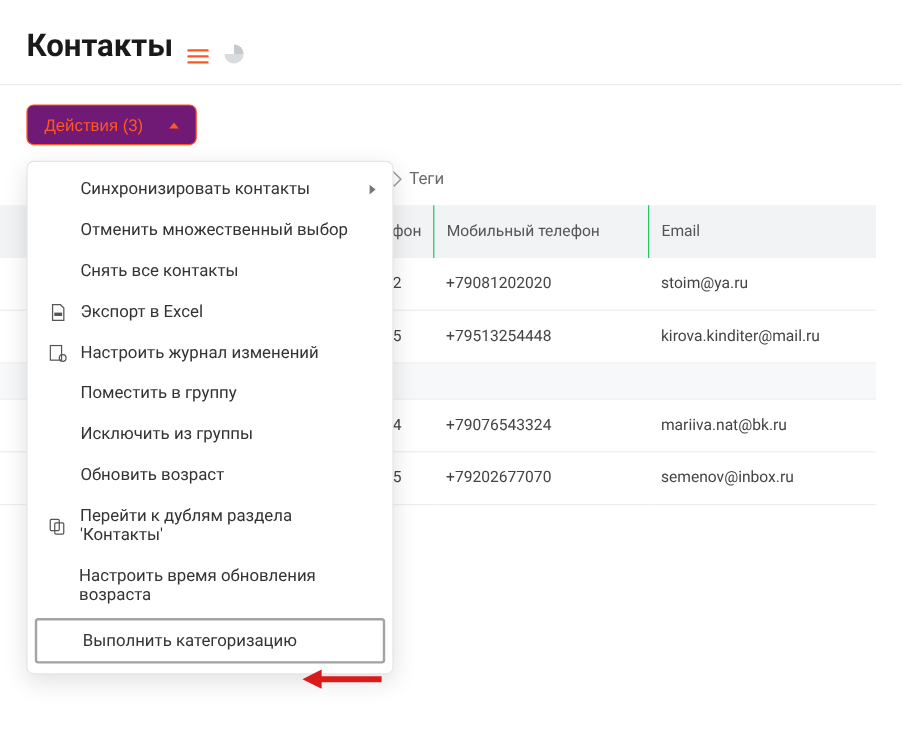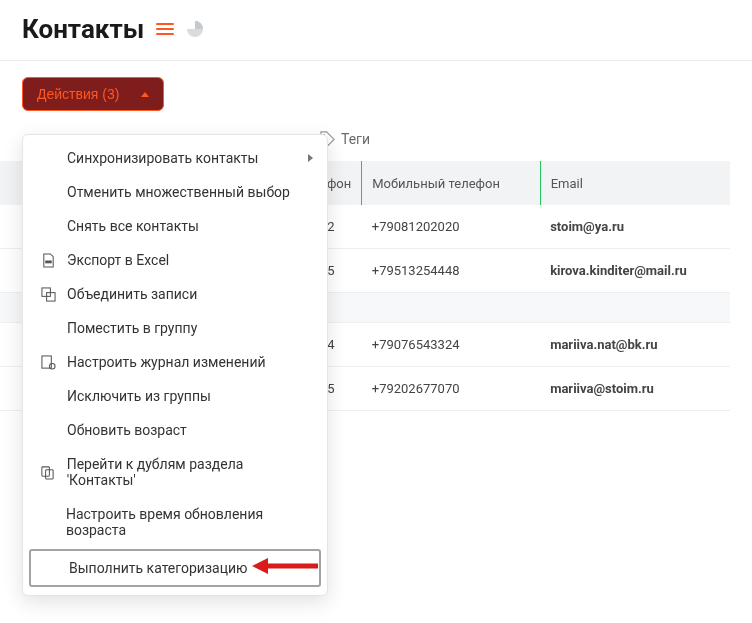--- a/index.html
+++ b/index.html
@@ -7,41 +7,41 @@
     font-family: -apple-system, BlinkMacSystemFont, "Segoe UI", Roboto, Arial, sans-serif;
     background: #ffffff;
     color: #333;
     width: 752px;
     height: 623px;
     overflow: hidden;
     position: relative;
   }
   .header {
     display: flex;
-    align-items: center;
-    padding: 14px 22px 10px 22px;
+    align-items: flex-end;
+    padding: 24px 22px 10px 22px;
     gap: 12px;
   }
   .header h1 {
     font-size: 26px;
     font-weight: 700;
     color: #1a1a1a;
   }
   .header-icon { display:inline-flex; align-items:center; justify-content:center; }
   .divider { height:1px; background:#eaeaea; margin: 6px 0 16px 0; }
   .toolbar {
     padding: 0 22px 14px 22px;
   }
   .actions-btn {
     display:inline-flex;
     align-items:center;
     gap:22px;
     border:1px solid #ff5722;
     color:#ff5722;
-    background:#7f1d1d;
+    background:#701a75;
     border-radius:6px;
     padding:8px 14px;
     font-size:14px;
     cursor:pointer;
   }
   .actions-btn .caret { width:0;height:0;border-left:4px solid transparent;border-right:4px solid transparent;border-bottom:5px solid #ff5722; }
   .tabs-row {
     display:flex;
     gap:24px;
     padding: 6px 0 14px 320px;
@@ -67,21 +67,21 @@
   }
   .table-head th:first-child { border-left:none; padding-left:320px; }
   .table tbody td {
     font-size:13px;
     color:#444;
     padding: 14px 10px;
     border-bottom:1px solid #eceff1;
     vertical-align: middle;
   }
   .table tbody td:first-child { padding-left:320px; }
-  .email { color:#ff5722;font-weight:bold; }
+  .email { color:#ff5722; }
   .group-row td {
     background:#f7f8fa;
     height:30px;
     padding:6px 10px;
   }
   
   .menu {
     position:absolute;
     top: 134px;
     left: 22px;
@@ -186,21 +186,21 @@
         <td colspan="3"></td>
       </tr>
     <tr>
       <td>14</td>
       <td>+79076543324</td>
       <td class="email">mariiva.nat@bk.ru</td>
     </tr>
     <tr>
       <td>55</td>
       <td>+79202677070</td>
-      <td class="email">mariiva@stoim.ru</td>
+      <td class="email">semenov@inbox.ru</td>
     </tr>
   </tbody>
 </table>
 
 <div class="menu">
   <div class="menu-item">
     <span class="menu-icon empty"></span>
     <span>Синхронизировать контакты</span>
     <span class="submenu-caret"></span>
   </div>
@@ -217,38 +217,29 @@
       <svg width="15" height="15" viewBox="0 0 16 16">
           <path d="M3 1h7l3 3v11H3z" fill="none" stroke="#555" stroke-width="1.1"></path>
           <rect x="4.5" y="8" width="7" height="3" fill="#555"></rect>
         </svg>
     </span>
     <span>Экспорт в Excel</span>
   </div>
   <div class="menu-item">
     <span class="menu-icon">
       <svg width="15" height="15" viewBox="0 0 16 16">
-          <rect x="1" y="1" width="9" height="9" fill="none" stroke="#555" stroke-width="1.1"></rect>
-          <rect x="6" y="6" width="9" height="9" fill="none" stroke="#555" stroke-width="1.1"></rect>
-        </svg>
-    </span>
-    <span>Объединить записи</span>
-  </div>
-  <div class="menu-item">
-    <span class="menu-icon empty"></span>
-    <span>Поместить в группу</span>
-  </div>
-  <div class="menu-item">
-    <span class="menu-icon">
-      <svg width="15" height="15" viewBox="0 0 16 16">
           <rect x="1" y="1" width="10" height="13" fill="none" stroke="#555" stroke-width="1.1"></rect>
           <circle cx="12" cy="12" r="3" fill="none" stroke="#555" stroke-width="1.1"></circle>
         </svg>
     </span>
     <span>Настроить журнал изменений</span>
+  </div>
+  <div class="menu-item">
+    <span class="menu-icon empty"></span>
+    <span>Поместить в группу</span>
   </div>
   <div class="menu-item">
     <span class="menu-icon empty"></span>
     <span>Исключить из группы</span>
   </div>
   <div class="menu-item">
     <span class="menu-icon empty"></span>
     <span>Обновить возраст</span>
   </div>
   <div class="menu-item">

